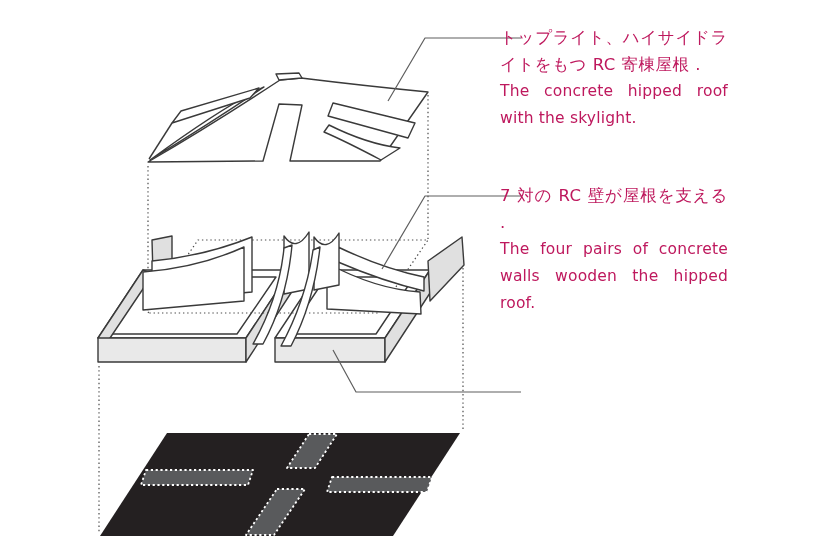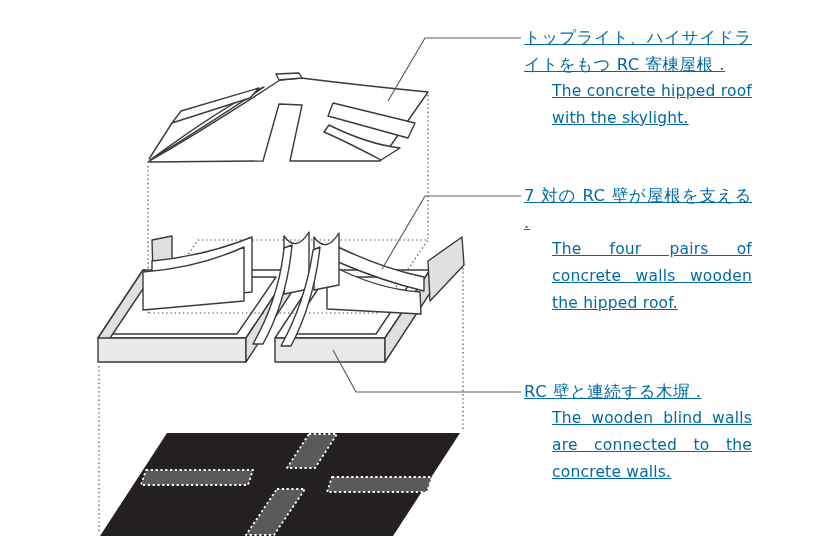--- a/index.html
+++ b/index.html
@@ -1,24 +1,24 @@
 <!DOCTYPE html>
 <html><head>
 <meta charset="utf-8">
 <style>
   html,body{margin:0;padding:0;background:#ffffff;}
   body{width:818px;height:548px;position:relative;overflow:hidden;
        font-family:"DejaVu Sans","Liberation Sans",sans-serif;}
   .canvas{position:absolute;inset:0;}
   svg{position:absolute;left:0;top:0;}
-  .ann{position:absolute;left:524px;width:228px;text-align:justify;
-       color:#0369a1;text-decoration:underline;}
+  .ann{position:absolute;left:500px;width:228px;text-align:justify;
+       color:#be185d;}
   .ann p{margin:0;}
   .ann .jp{font-size:16.5px;line-height:27px;letter-spacing:0.5px;}
-  .ann .en{font-size:15.5px;line-height:27px;letter-spacing:0.2px;margin-left:28px;}
+  .ann .en{font-size:15.5px;line-height:27px;letter-spacing:0.2px;}
   .ann-roof{top:24px;}
   .ann-walls{top:182px;}
   .ann-fence{top:378px;}
 </style>
 </head>
 <body>
 
 <div class="canvas">
 
   <svg width="818" height="548" viewBox="0 0 818 548">
@@ -88,18 +88,14 @@
   <div class="ann ann-roof">
     <p class="jp">トップライト、ハイサイドライトをもつ RC 寄棟屋根 .</p>
     <p class="en">The concrete hipped roof with the skylight.</p>
   </div>
 
   <div class="ann ann-walls">
     <p class="jp">7 対の RC 壁が屋根を支える .</p>
     <p class="en">The four pairs of concrete walls wooden the hipped roof.</p>
   </div>
 
-  <div class="ann ann-fence">
-    <p class="jp">RC 壁と連続する木塀 .</p>
-    <p class="en">The wooden blind walls are connected to the concrete walls.</p>
-  </div>
 
 </div>
 
 </body></html>

